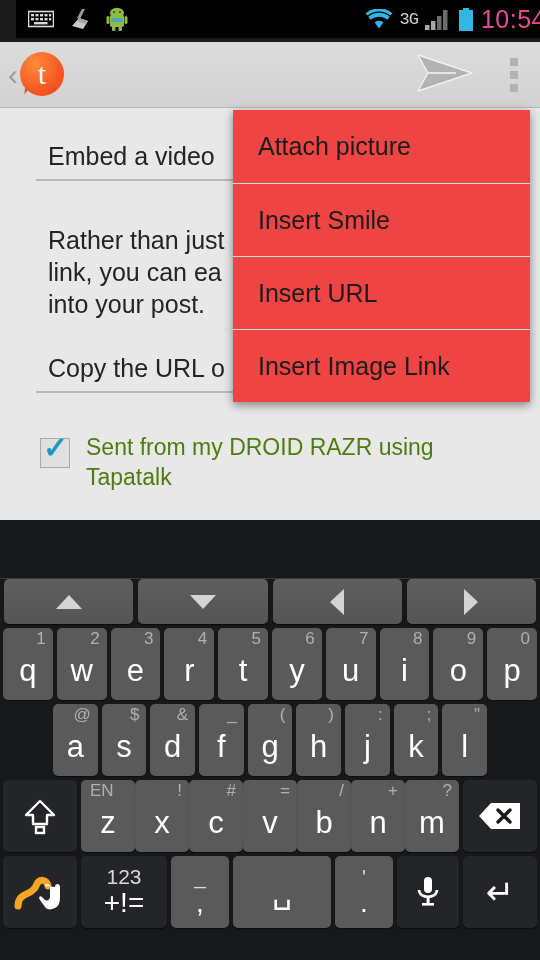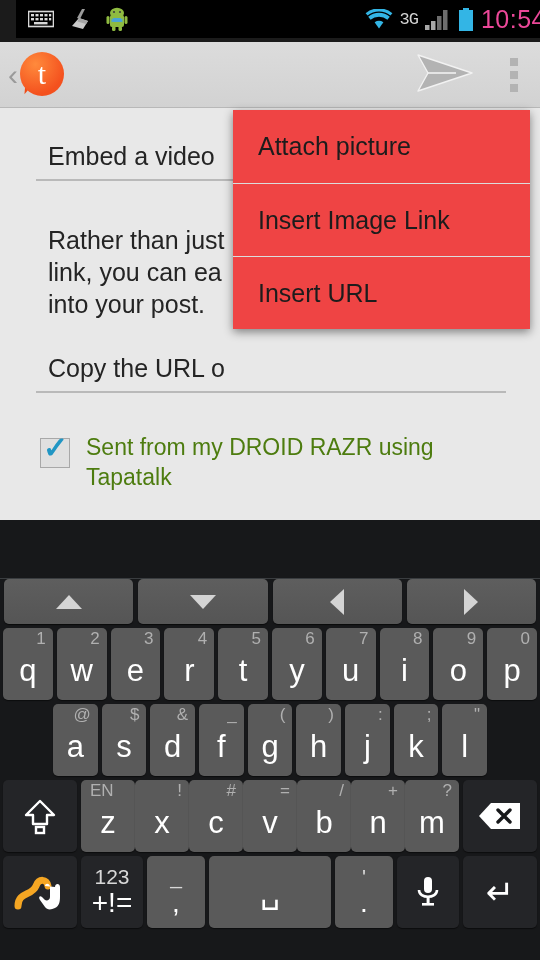--- a/index.html
+++ b/index.html
@@ -129,21 +129,21 @@
   .key .main { line-height:72px; padding-top:14px; }
   .key .stack {
     display:flex; flex-direction:column; align-items:center; justify-content:center;
     line-height:1.05;
   }
   .key .stack .top { font-size:21px; color:#d8d8d8; }
   .key .stack .bot { font-size:28px; }
   .letter { flex:1; }
   .row3-side { width:74px; flex:none; }
   .row4-swype { width:74px; flex:none; }
-  .row4-sym   { width:62px; flex:none; }
+  .row4-sym   { width:86px; flex:none; }
   .row4-comma { width:58px; flex:none; }
   .row4-space { flex:1; }
   .row4-period{ width:58px; flex:none; }
   .row4-mic   { width:62px; flex:none; }
   .row4-enter { width:74px; flex:none; }
   .row2-pad { width:46px; flex:none; }
 </style>
 </head>
 <body>
 
@@ -248,22 +248,23 @@
   <div id="signature-row">
     <div id="signature-checkbox">
       <span class="tick">✓</span>
     </div>
     <div id="signature-label">Sent from my DROID RAZR using Tapatalk</div>
   </div>
 </div>
 
 <div id="overflow-menu">
   <div class="menu-item">Attach picture</div>
+  <div class="menu-item">Insert Smile</div>
+  <div class="menu-item">Insert URL</div>
   <div class="menu-item">Insert Image Link</div>
-  <div class="menu-item">Insert URL</div>
 </div>
 
 <div id="keyboard">
   <div id="kb-gap"></div>
 
   <div id="kb-navrow">
     <div class="nav-key">
         <span class="tri tri-up"></span>
       </div>
     <div class="nav-key">

